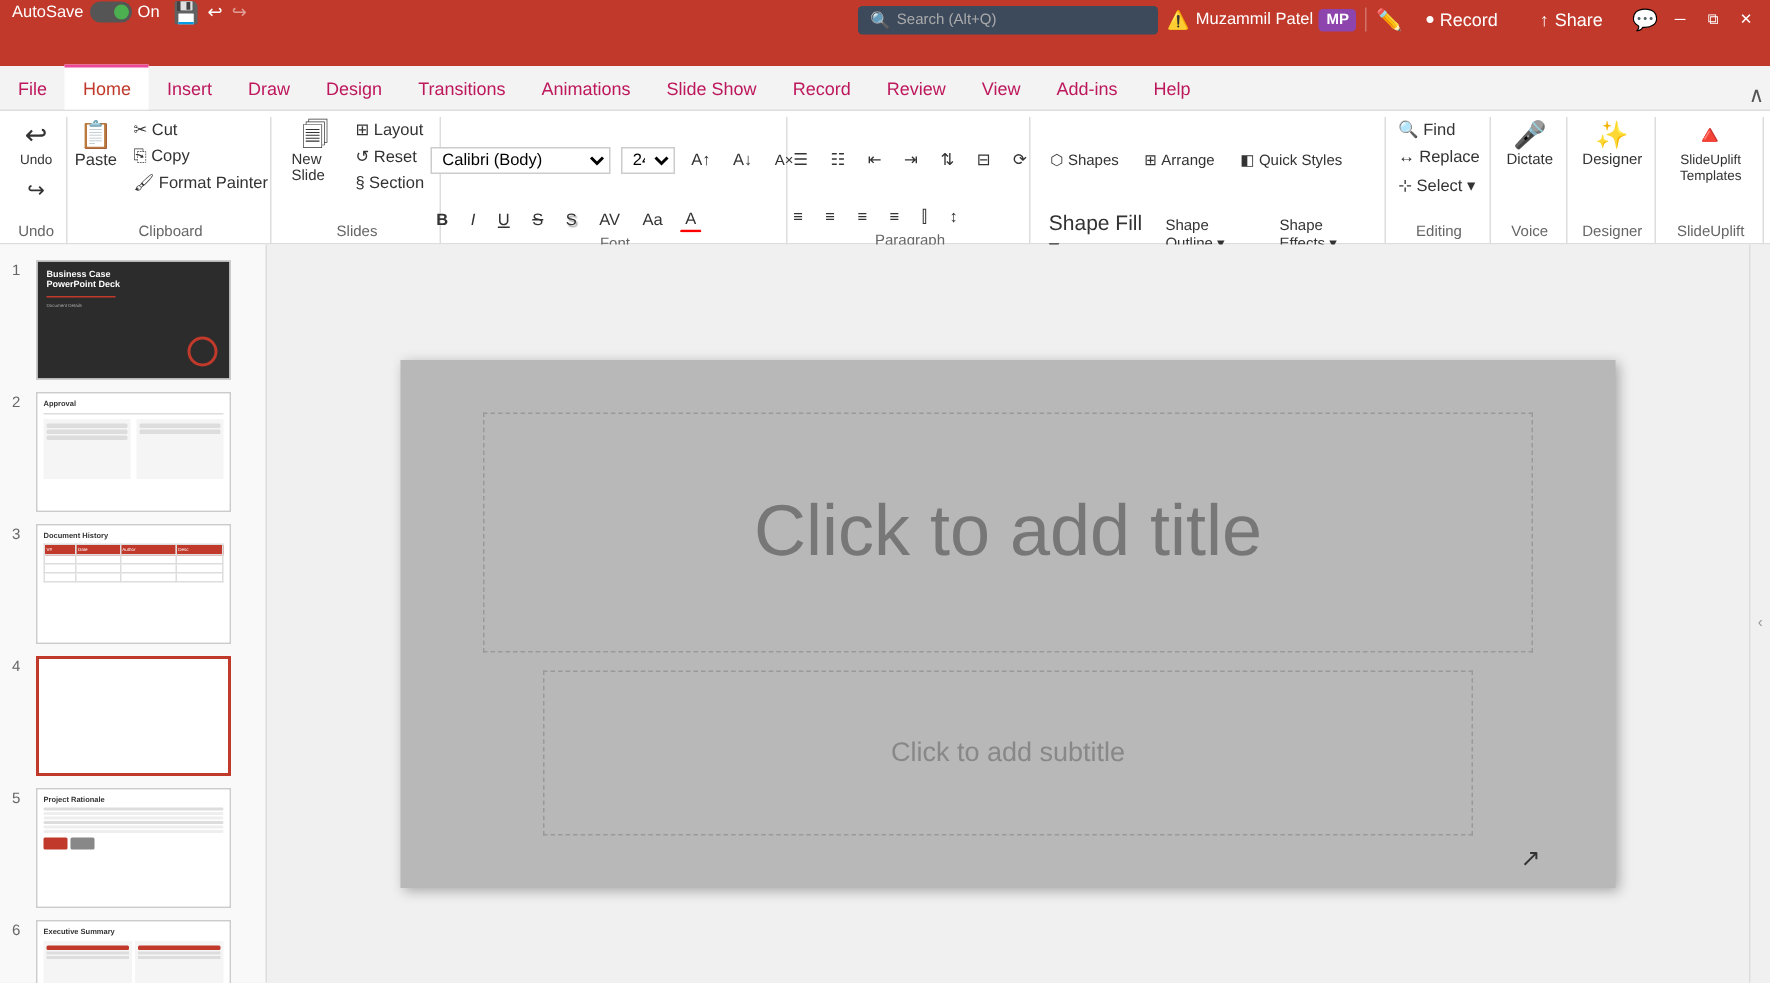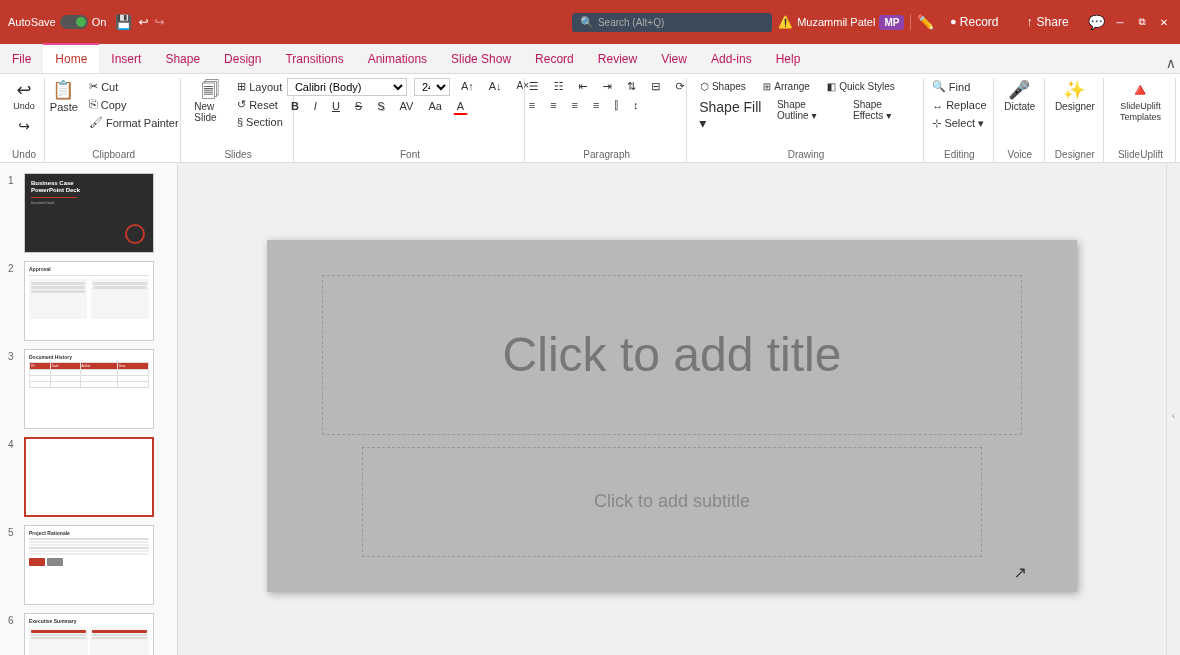--- a/index.html
+++ b/index.html
@@ -3,21 +3,21 @@
   <meta charset="utf-8">
   <style>
     * { margin: 0; padding: 0; box-sizing: border-box; }
     body { font-family: 'Segoe UI', Arial, sans-serif; font-size: 12px; background: #f0f0f0; width: 1180px; height: 655px; overflow: hidden; }
 
     
     .title-bar {
       background: #c0392b;
       height: 44px;
       display: flex;
-      align-items: center;
+      align-items: flex-start;
       padding: 0 8px;
       color: white;
       justify-content: space-between;
     }
     .title-bar-left { display: flex; align-items: center; gap: 6px; }
     .title-bar-center { font-size: 11px; flex: 1; text-align: center; }
     .title-bar-right { display: flex; align-items: center; gap: 6px; }
     .autosave-area { display: flex; align-items: center; gap: 4px; font-size: 11px; }
     .autosave-toggle { background: #555; border-radius: 8px; width: 28px; height: 14px; position: relative; cursor: pointer; }
     .autosave-toggle-knob { position: absolute; right: 2px; top: 2px; width: 10px; height: 10px; background: #4caf50; border-radius: 50%; }
@@ -311,21 +311,23 @@
     .slide-scroll-area::-webkit-scrollbar { width: 6px; }
     .slide-scroll-area::-webkit-scrollbar-thumb { background: #ccc; border-radius: 3px; }
 
     .ribbon-font-controls {
       display: flex;
       flex-direction: column;
       gap: 2px;
     }
     .font-row {
       display: flex;
+      align-items: center;
       gap: 7px;
+      margin-top: 20px;
     }
     .font-select {
       border: 1px solid #ccc;
       background: white;
       font-size: 11px;
       padding: 1px 3px;
       width: 120px;
       cursor: pointer;
     }
     .font-size-select {
@@ -399,21 +401,21 @@
     <div class="window-btn">⧉</div>
     <div class="window-btn">✕</div>
   </div>
 </div>
 
 <div class="ribbon">
   <div class="ribbon-tabs">
     <div class="ribbon-tab">File</div>
     <div class="ribbon-tab active">Home</div>
     <div class="ribbon-tab">Insert</div>
-    <div class="ribbon-tab">Shape</div>
+    <div class="ribbon-tab">Draw</div>
     <div class="ribbon-tab">Design</div>
     <div class="ribbon-tab">Transitions</div>
     <div class="ribbon-tab">Animations</div>
     <div class="ribbon-tab">Slide Show</div>
     <div class="ribbon-tab">Record</div>
     <div class="ribbon-tab">Review</div>
     <div class="ribbon-tab">View</div>
     <div class="ribbon-tab">Add-ins</div>
     <div class="ribbon-tab">Help</div>
     <div style="flex:1;"></div>

